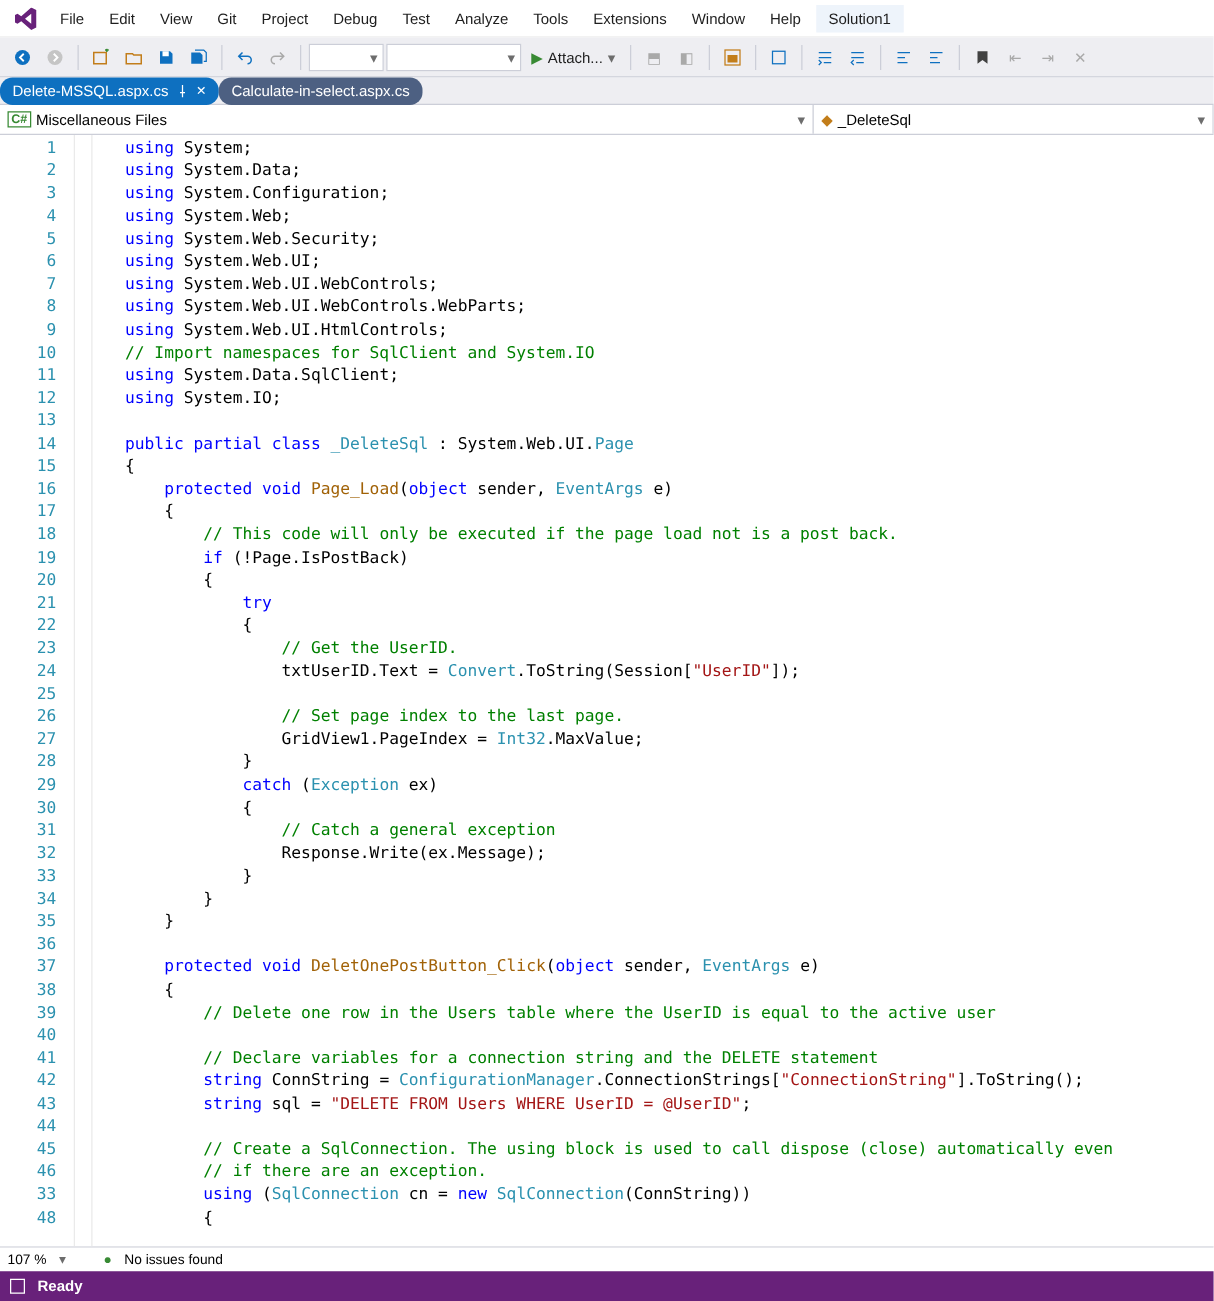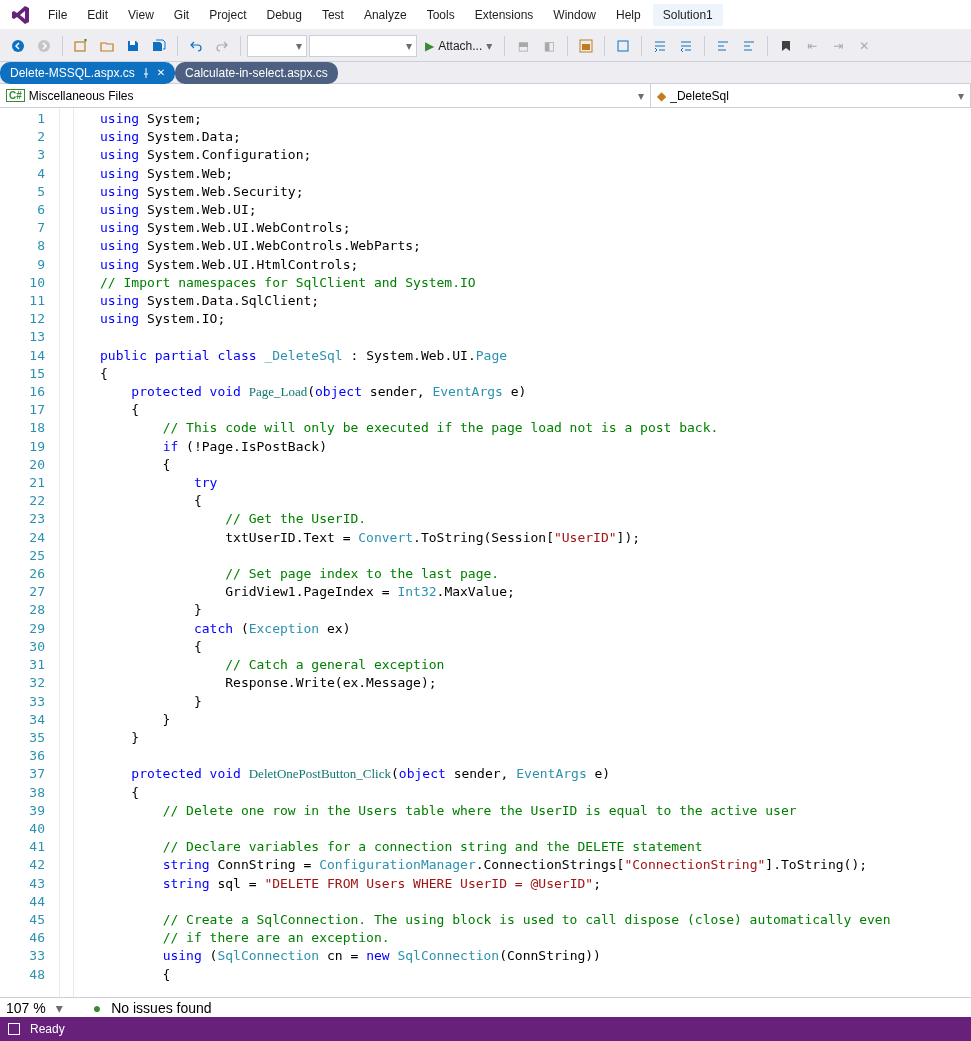--- a/index.html
+++ b/index.html
@@ -26,24 +26,24 @@
 .nav-combo { flex: 1; border-right: 1px solid #ccced8; height: 100%; display: flex; align-items: center; padding: 0 6px; gap: 4px; }
 .nav-combo .chev { margin-left: auto; color: #6d6d6d; }
 .editor { flex: 1; display: flex; font-family: Consolas, monospace; font-size: 13px; overflow: hidden; background: #fff; position: relative; }
 .folding { width:14px; border-right:1px solid #eaeaea; background:#fff;}
 .gutter { width: 60px; background: #fff; color: #2b91af; text-align: right; padding: 2px 14px 2px 2px; line-height: 18.2px; border-right:1px solid #eaeaea;}
 .code { flex: 1; padding: 2px 0 2px 6px; line-height: 18.2px; white-space: pre; overflow: hidden; margin-left: 20px; }
 .kw { color: #0000ff; }
 .type { color: #2b91af; }
 .str { color: #a31515; }
 .cm { color: #008000; }
-.ident { color: #0f766e; font-family: Liberation Serif, serif; }
-.status-editor { height: 20px; background: #fff; border-top: 1px solid #ccced8; display: flex; align-items: center; padding: 0 6px; font-size: 14px; gap: 10px; }
+.ident { color: #a16207; }
+.status-editor { height: 20px; background: #fff; border-top: 1px solid #ccced8; display: flex; align-items: center; padding: 0 6px; font-size: 11px; gap: 10px; }
 .status-editor .ok-icon { color: #388a34; }
-.statusbar { height: 24px; background: #68217a; color: #fff; display: flex; align-items: center; padding: 0 8px; font-size: 12px; gap: 10px; }
+.statusbar { height: 24px; background: #68217a; color: #fff; display: flex; align-items: center; padding: 0 8px; font-size: 12px; gap: 10px; font-weight: bold; }
 .statusbar .sq { width:12px; height:12px; border:1px solid #fff; }
 svg { display:block; }
 </style>
 </head>
 <body>
 
 <div class="menubar">
   <div class="vs-logo">
     <svg width="18" height="18" viewBox="0 0 18 18">
         <path fill="#68217a" d="M13 0 L17 2 V16 L13 18 L5 11 L2 13 L0 12 V6 L2 5 L5 7 L13 0 Z M13 5 L8 9 L13 13 Z"></path>

